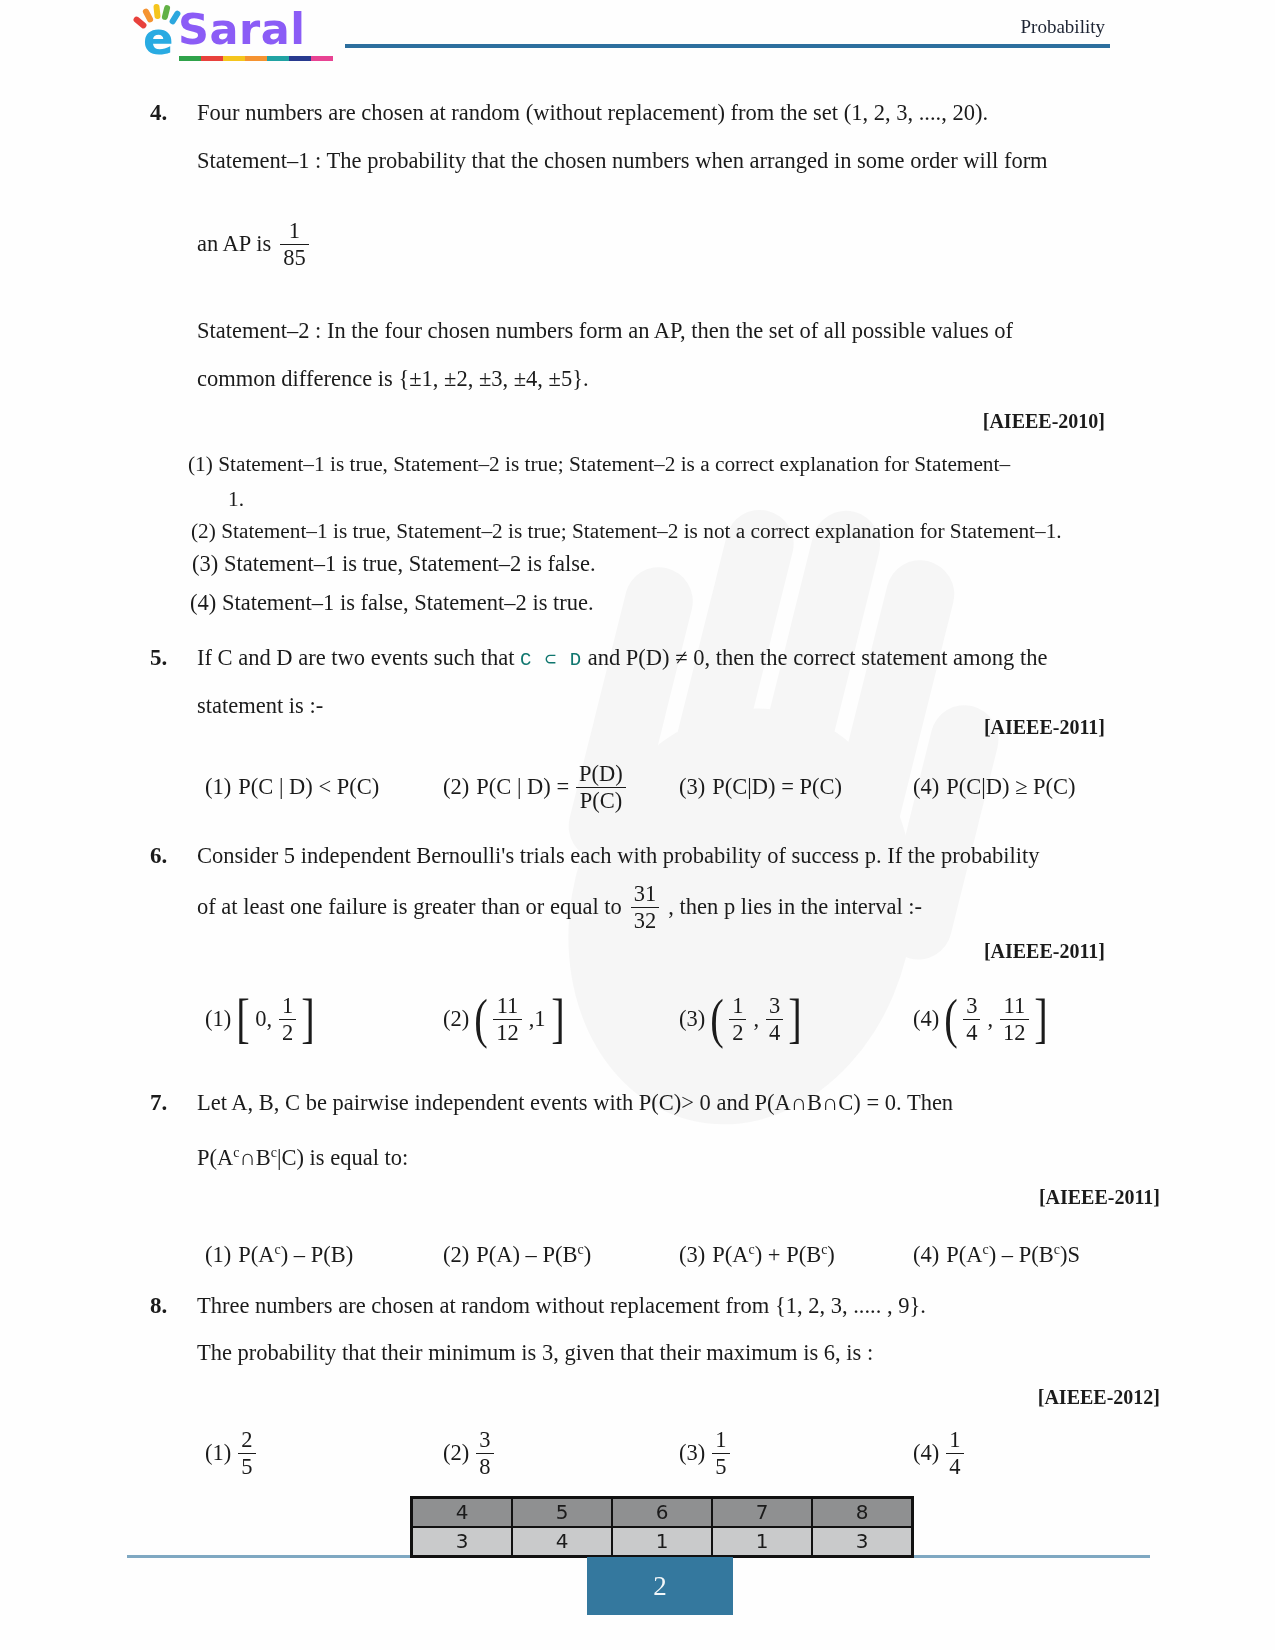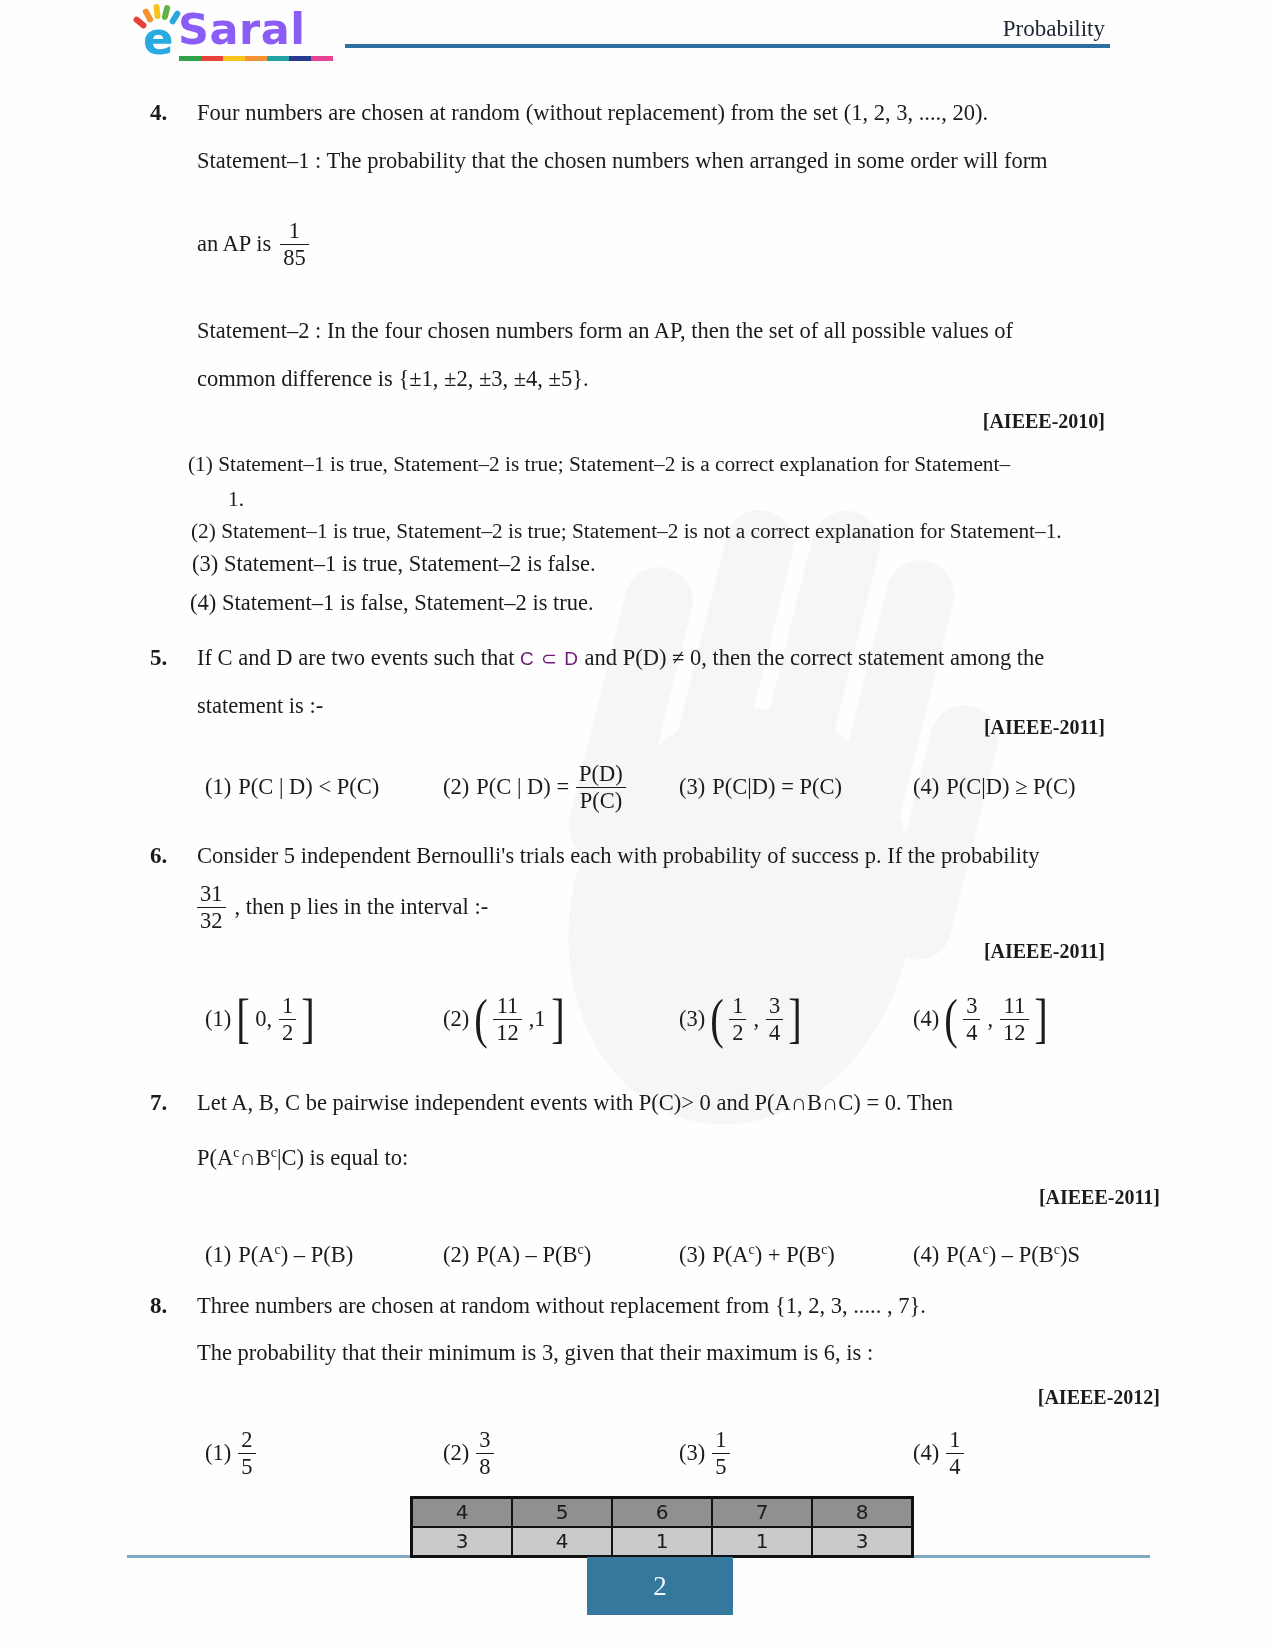--- a/index.html
+++ b/index.html
@@ -8,21 +8,21 @@
     margin:0 auto;overflow:hidden;
     font-family:"Liberation Serif","DejaVu Serif","DejaVu Sans",serif;
     color:#1b1b1b;
   }
   .abs{position:absolute;}
   .t{font-size:22.5px;white-space:nowrap;}
   .small{font-size:21.3px;}
   .b{font-weight:normal;}
   .qnum{font-weight:bold;font-size:23px;}
   .src{font-weight:bold;font-size:20px;white-space:nowrap;}
-  .mathsans{font-family:Liberation Sans, sans-serif;font-size:19px;color:#701a75;letter-spacing:1px;}
+  .mathsans{font-family:Liberation Mono, monospace;font-size:19px;color:#0f766e;letter-spacing:1px;}
   sup{font-size:0.62em;vertical-align:super;line-height:0;}
 
   
   .frac{display:inline-block;vertical-align:middle;text-align:center;line-height:1.15;}
   .frac .fnum{display:block;padding:0 3px;border-bottom:1.6px solid #1b1b1b;}
   .frac .fden{display:block;padding:0 3px;}
 
   
   .optrow{display:grid;grid-template-columns:238px 236px 234px auto;align-items:center;}
   .opt{display:flex;align-items:center;gap:7px;font-size:22.5px;white-space:nowrap;}
@@ -37,21 +37,21 @@
           font-size:43px;font-weight:bold;color:#8b5cf6;letter-spacing:.5px;}
   .fingers{position:absolute;left:-6px;top:0px;width:50px;height:26px;}
   .finger{position:absolute;width:6px;height:15px;border-radius:3px;}
   .f1{left:0px;top:11px;background:#e8413c;transform:rotate(-50deg);}
   .f2{left:8px;top:4px;background:#f59331;transform:rotate(-28deg);}
   .f3{left:17px;top:0px;background:#f5c51d;transform:rotate(-6deg);}
   .f4{left:26px;top:1px;background:#62b146;transform:rotate(14deg);}
   .f5{left:35px;top:6px;background:#2ba7de;transform:rotate(32deg);}
   .logo-underline{position:absolute;left:36px;top:52px;height:5px;display:flex;}
   .logo-underline span{width:22px;height:5px;display:block;}
-  .topic{right:170px;top:16px;font-size:23px;color:#1d2433;}
+  .topic{right:170px;top:16px;font-size:19px;color:#1d2433;}
   .header-rule{left:345px;top:44px;width:765px;height:3.5px;background:var(--header-rule,#2d6f9e);}
 
   
   .ans-table{left:410px;top:1496px;display:grid;grid-template-columns:repeat(5,100px);
              border:2px solid #111;z-index:3;font-family:"DejaVu Sans",sans-serif;font-size:20px;}
   .ans-table .cell{border:1.5px solid #111;text-align:center;line-height:27px;height:27px;}
   .ans-table .hcell{background:var(--table-header-bg,#8f9091);}
   .ans-table .vcell{background:var(--table-row-bg,#c9cacb);}
 
   .footer-rule{left:127px;top:1555px;width:1023px;height:2.5px;background:var(--footer-rule,#7fa8c2);z-index:1;}
@@ -166,20 +166,21 @@
     </div>
     <div class="opt">
       <span>(4)</span>
       <span>P(C|D) ≥ P(C)</span>
     </div>
   </div>
 
   <div class="abs qnum" style="left:150px;top:843px">6.</div>
   <div class="abs t" style="left:197px;top:843px">Consider 5 independent Bernoulli's trials each with probability of success p. If the probability</div>
   <div class="abs t" style="left:197px;top:878px;display:flex;align-items:center;gap:9px;height:58px">
+    <span>of at least one failure is greater than or equal to</span>
     <span class="frac">
       <span class="fnum">31</span>
       <span class="fden">32</span>
     </span>
     <span>, then p lies in the interval :-</span>
   </div>
   <div class="abs src" style="right:170px;top:940px">[AIEEE-2011]</div>
 
   <div class="abs optrow" style="left:205px;top:980px;width:960px;height:78px">
     <div class="opt">
@@ -252,21 +253,21 @@
       <span>(3)</span>
       <span><span>P(A</span><sup>c</sup><span>) + P(B</span><sup>c</sup><span>)</span></span>
     </div>
     <div class="opt">
       <span>(4)</span>
       <span><span>P(A</span><sup>c</sup><span>) – P(B</span><sup>c</sup><span>)S</span></span>
     </div>
   </div>
 
   <div class="abs qnum" style="left:150px;top:1293px">8.</div>
-  <div class="abs t" style="left:197px;top:1293px">Three numbers are chosen at random without replacement from {1, 2, 3, ..... , 7}.</div>
+  <div class="abs t" style="left:197px;top:1293px">Three numbers are chosen at random without replacement from {1, 2, 3, ..... , 9}.</div>
   <div class="abs t" style="left:197px;top:1340px">The probability that their minimum is 3, given that their maximum is 6, is :</div>
   <div class="abs src" style="right:115px;top:1386px">[AIEEE-2012]</div>
 
   <div class="abs optrow" style="left:205px;top:1424px;width:960px;height:58px">
     <div class="opt">
       <span>(1)</span>
       <span class="frac">
         <span class="fnum">2</span>
         <span class="fden">5</span>
       </span>

